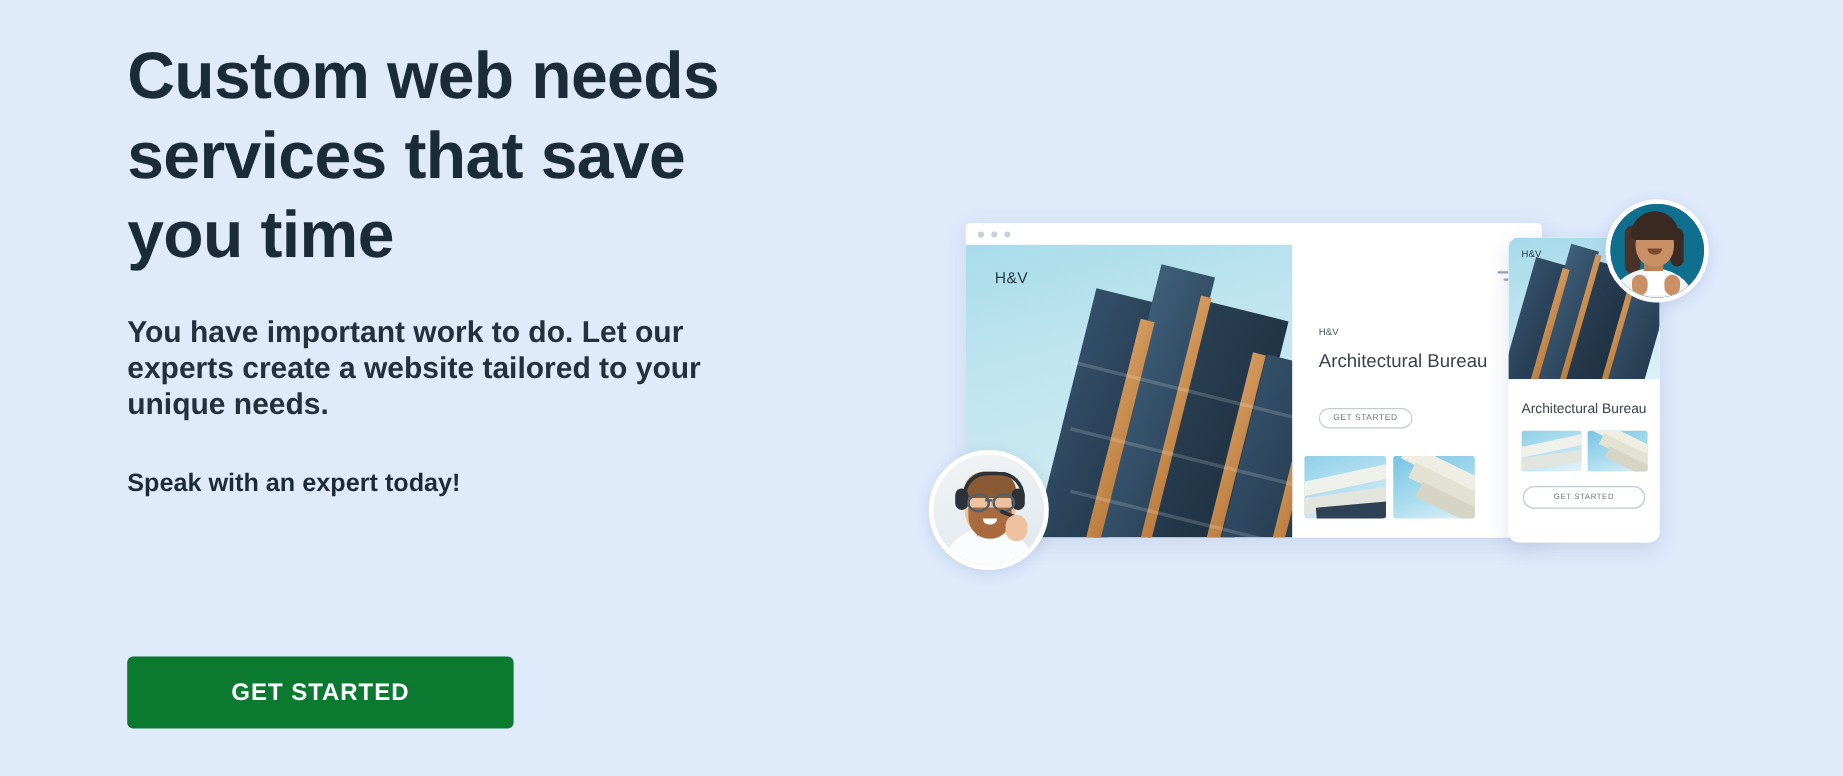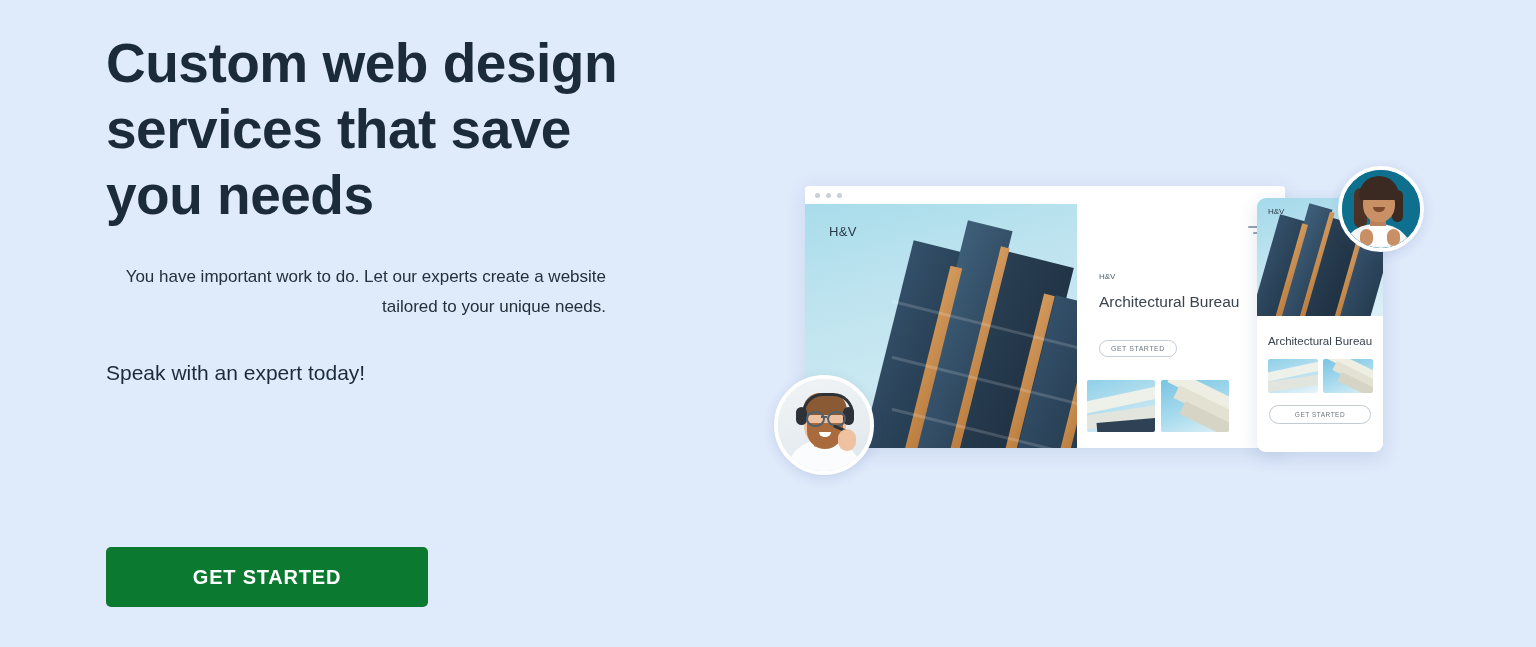--- a/index.html
+++ b/index.html
@@ -40,32 +40,31 @@
   .headline {
     font-size: 55px;
     line-height: 66px;
     font-weight: 700;
     color: #1b2b3a;
     margin: 0;
     letter-spacing: -0.5px;
     max-width: 520px;
   }
   .subcopy {
-    font-size: 17px;
+    font-size: 25px;
     line-height: 30px;
     color: #24303c;
     margin: 34px 0 0 0;
     max-width: 500px;
-    font-weight: 400;
-    text-align: right;
+    font-weight: 700;
   }
   .speak-line {
     font-size: 21px;
     line-height: 28px;
-    font-weight: 400;
+    font-weight: 700;
     color: #1b2b3a;
     margin: 37px 0 0 0;
   }
   .phone-number {
     font-size: 24px;
     line-height: 30px;
     font-weight: 700;
     color: #137a2e;
     margin: 26px 0 0 0;
     letter-spacing: 0.2px;
@@ -389,21 +388,21 @@
   .cl-mug  { left: 26px; bottom: 2px; width: 24px; height: 20px; border-radius: 3px 3px 8px 8px; background: #fefefe; }
   .cl-hand1{ left: 18px; bottom: 2px; width: 13px; height: 17px; border-radius: 7px; background: #c98f65; }
   .cl-hand2{ left: 45px; bottom: 2px; width: 13px; height: 17px; border-radius: 7px; background: #c98f65; }
 </style>
 </head>
 <body>
 
 <div class="hero">
 
   <div class="hero-copy">
-    <h1 class="headline">Custom web design services that save you needs</h1>
+    <h1 class="headline">Custom web needs services that save you time</h1>
     <p class="subcopy">You have important work to do. Let our experts create a website  tailored to your unique needs.</p>
     <p class="speak-line">Speak with an expert today!</p>
   </div>
 
   <button class="cta-button">GET STARTED</button>
 
   <div class="mockups">
 
     <div class="browser">
       <div class="browser-bar">

